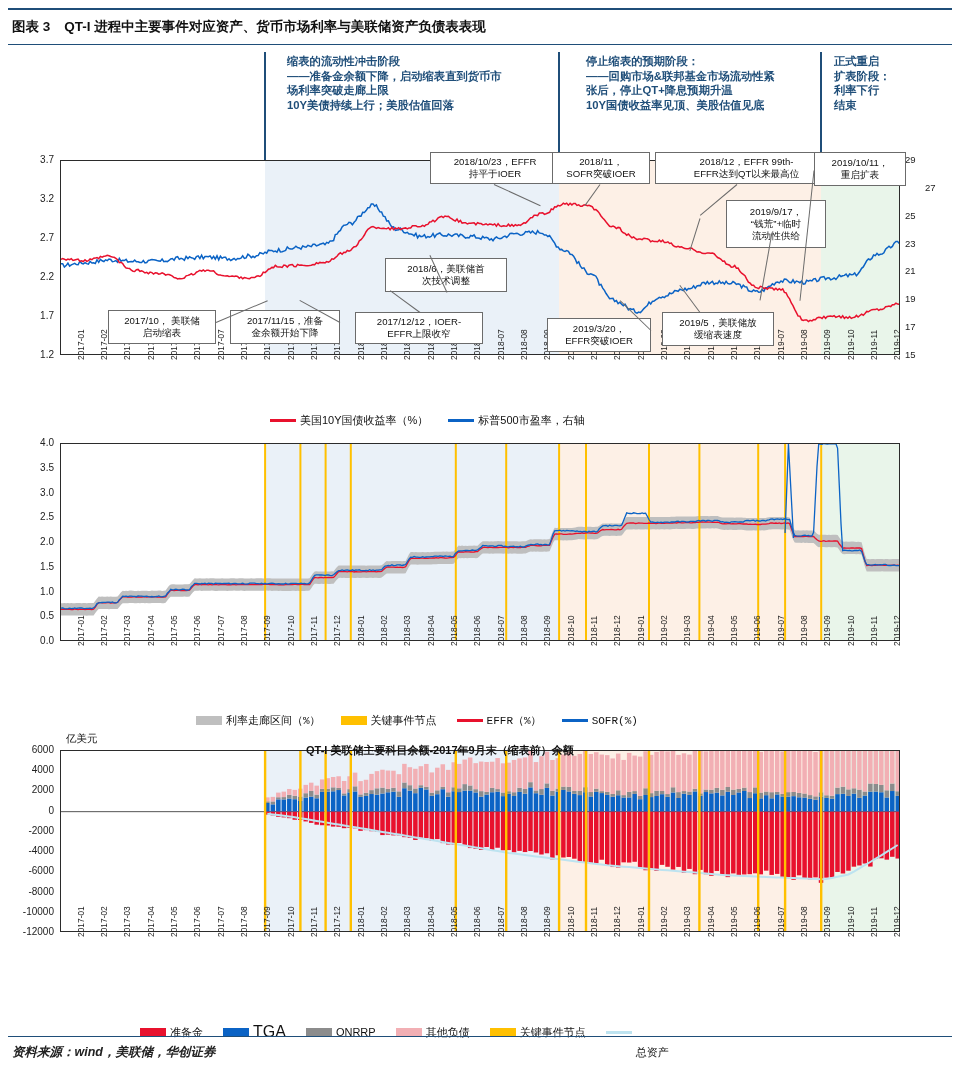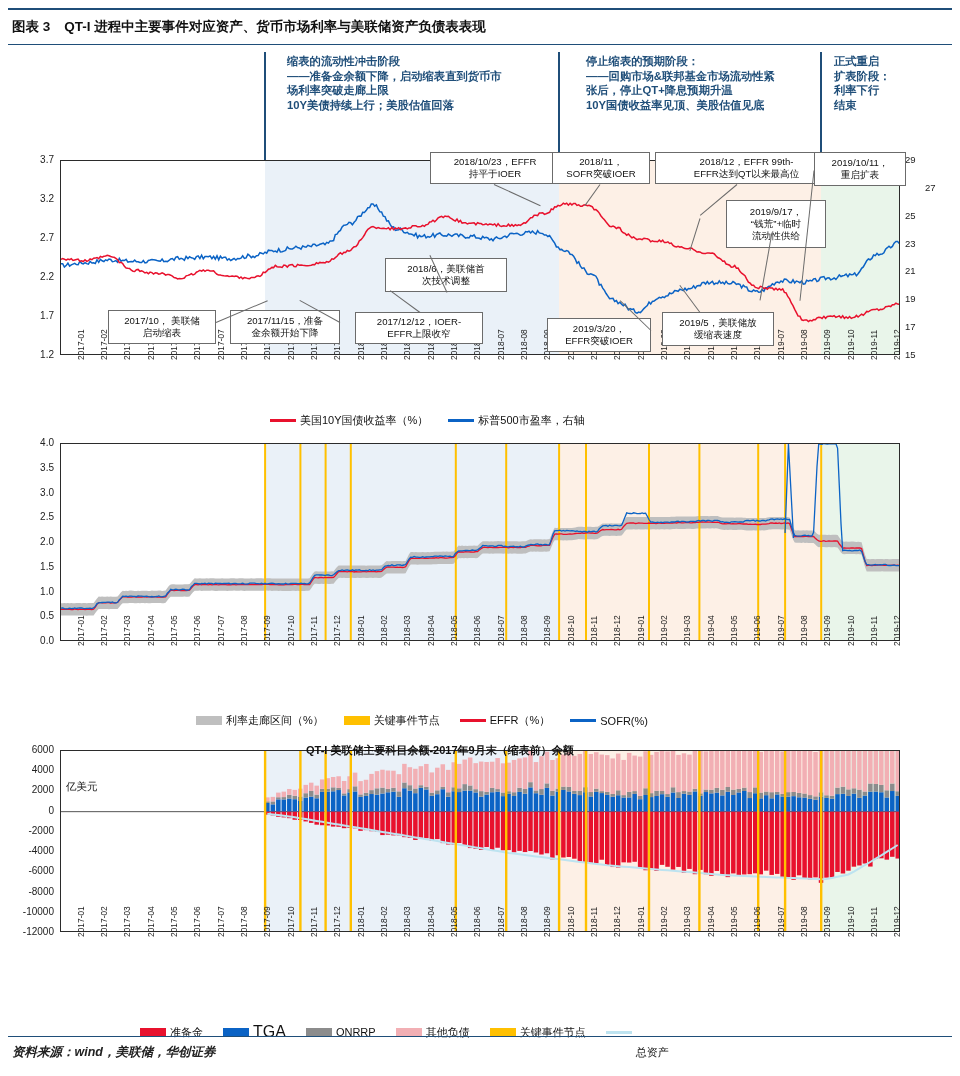--- a/index.html
+++ b/index.html
@@ -235,21 +235,21 @@
       <div class="xtick" style="left:682.3333333333333px;top:646px;">2019-03</div>
       <div class="xtick" style="left:705.6666666666666px;top:646px;">2019-04</div>
       <div class="xtick" style="left:729px;top:646px;">2019-05</div>
       <div class="xtick" style="left:752.3333333333333px;top:646px;">2019-06</div>
       <div class="xtick" style="left:775.6666666666666px;top:646px;">2019-07</div>
       <div class="xtick" style="left:799px;top:646px;">2019-08</div>
       <div class="xtick" style="left:822.3333333333333px;top:646px;">2019-09</div>
       <div class="xtick" style="left:845.6666666666666px;top:646px;">2019-10</div>
       <div class="xtick" style="left:869px;top:646px;">2019-11</div>
       <div class="xtick" style="left:892.3333333333333px;top:646px;">2019-12</div>
-      <div class="legend" style="left:196px;top:713px;">
+      <div class="legend" style="left:196px;top:713px;font-family:Liberation Mono, monospace;">
         <div class="item">
           <div class="swatch sw-box" style="background:#bfbfbf;"></div>
           <div style="font-size:11px;">利率走廊区间（%）</div>
         </div>
         <div class="item">
           <div class="swatch sw-box" style="background:#FFC000;"></div>
           <div style="font-size:11px;">关键事件节点</div>
         </div>
         <div class="item">
           <div class="swatch sw-line" style="background:#E8112D;"></div>
@@ -752,21 +752,21 @@
       <div class="ytick" style="left:12px;top:926px;width:42px;">-12000</div>
       <div class="ytick" style="left:12px;top:905.7777777777778px;width:42px;">-10000</div>
       <div class="ytick" style="left:12px;top:885.5555555555555px;width:42px;">-8000</div>
       <div class="ytick" style="left:12px;top:865.3333333333334px;width:42px;">-6000</div>
       <div class="ytick" style="left:12px;top:845.1111111111111px;width:42px;">-4000</div>
       <div class="ytick" style="left:12px;top:824.8888888888889px;width:42px;">-2000</div>
       <div class="ytick" style="left:12px;top:804.6666666666666px;width:42px;">0</div>
       <div class="ytick" style="left:12px;top:784.4444444444445px;width:42px;">2000</div>
       <div class="ytick" style="left:12px;top:764.2222222222222px;width:42px;">4000</div>
       <div class="ytick" style="left:12px;top:744px;width:42px;">6000</div>
-      <div class="axlabel" style="left:66px;top:732px;margin-top:48px;">亿美元</div>
+      <div class="axlabel" style="left:66px;top:732px;">亿美元</div>
       <div class="chartcap" style="left:306px;top:743px;">QT-I 美联储主要科目余额-2017年9月末（缩表前）余额</div>
       <div class="xtick" style="left:75.66666666666667px;top:937px;">2017-01</div>
       <div class="xtick" style="left:99px;top:937px;">2017-02</div>
       <div class="xtick" style="left:122.33333333333333px;top:937px;">2017-03</div>
       <div class="xtick" style="left:145.66666666666666px;top:937px;">2017-04</div>
       <div class="xtick" style="left:169px;top:937px;">2017-05</div>
       <div class="xtick" style="left:192.33333333333331px;top:937px;">2017-06</div>
       <div class="xtick" style="left:215.66666666666666px;top:937px;">2017-07</div>
       <div class="xtick" style="left:239px;top:937px;">2017-08</div>
       <div class="xtick" style="left:262.3333333333333px;top:937px;">2017-09</div>

